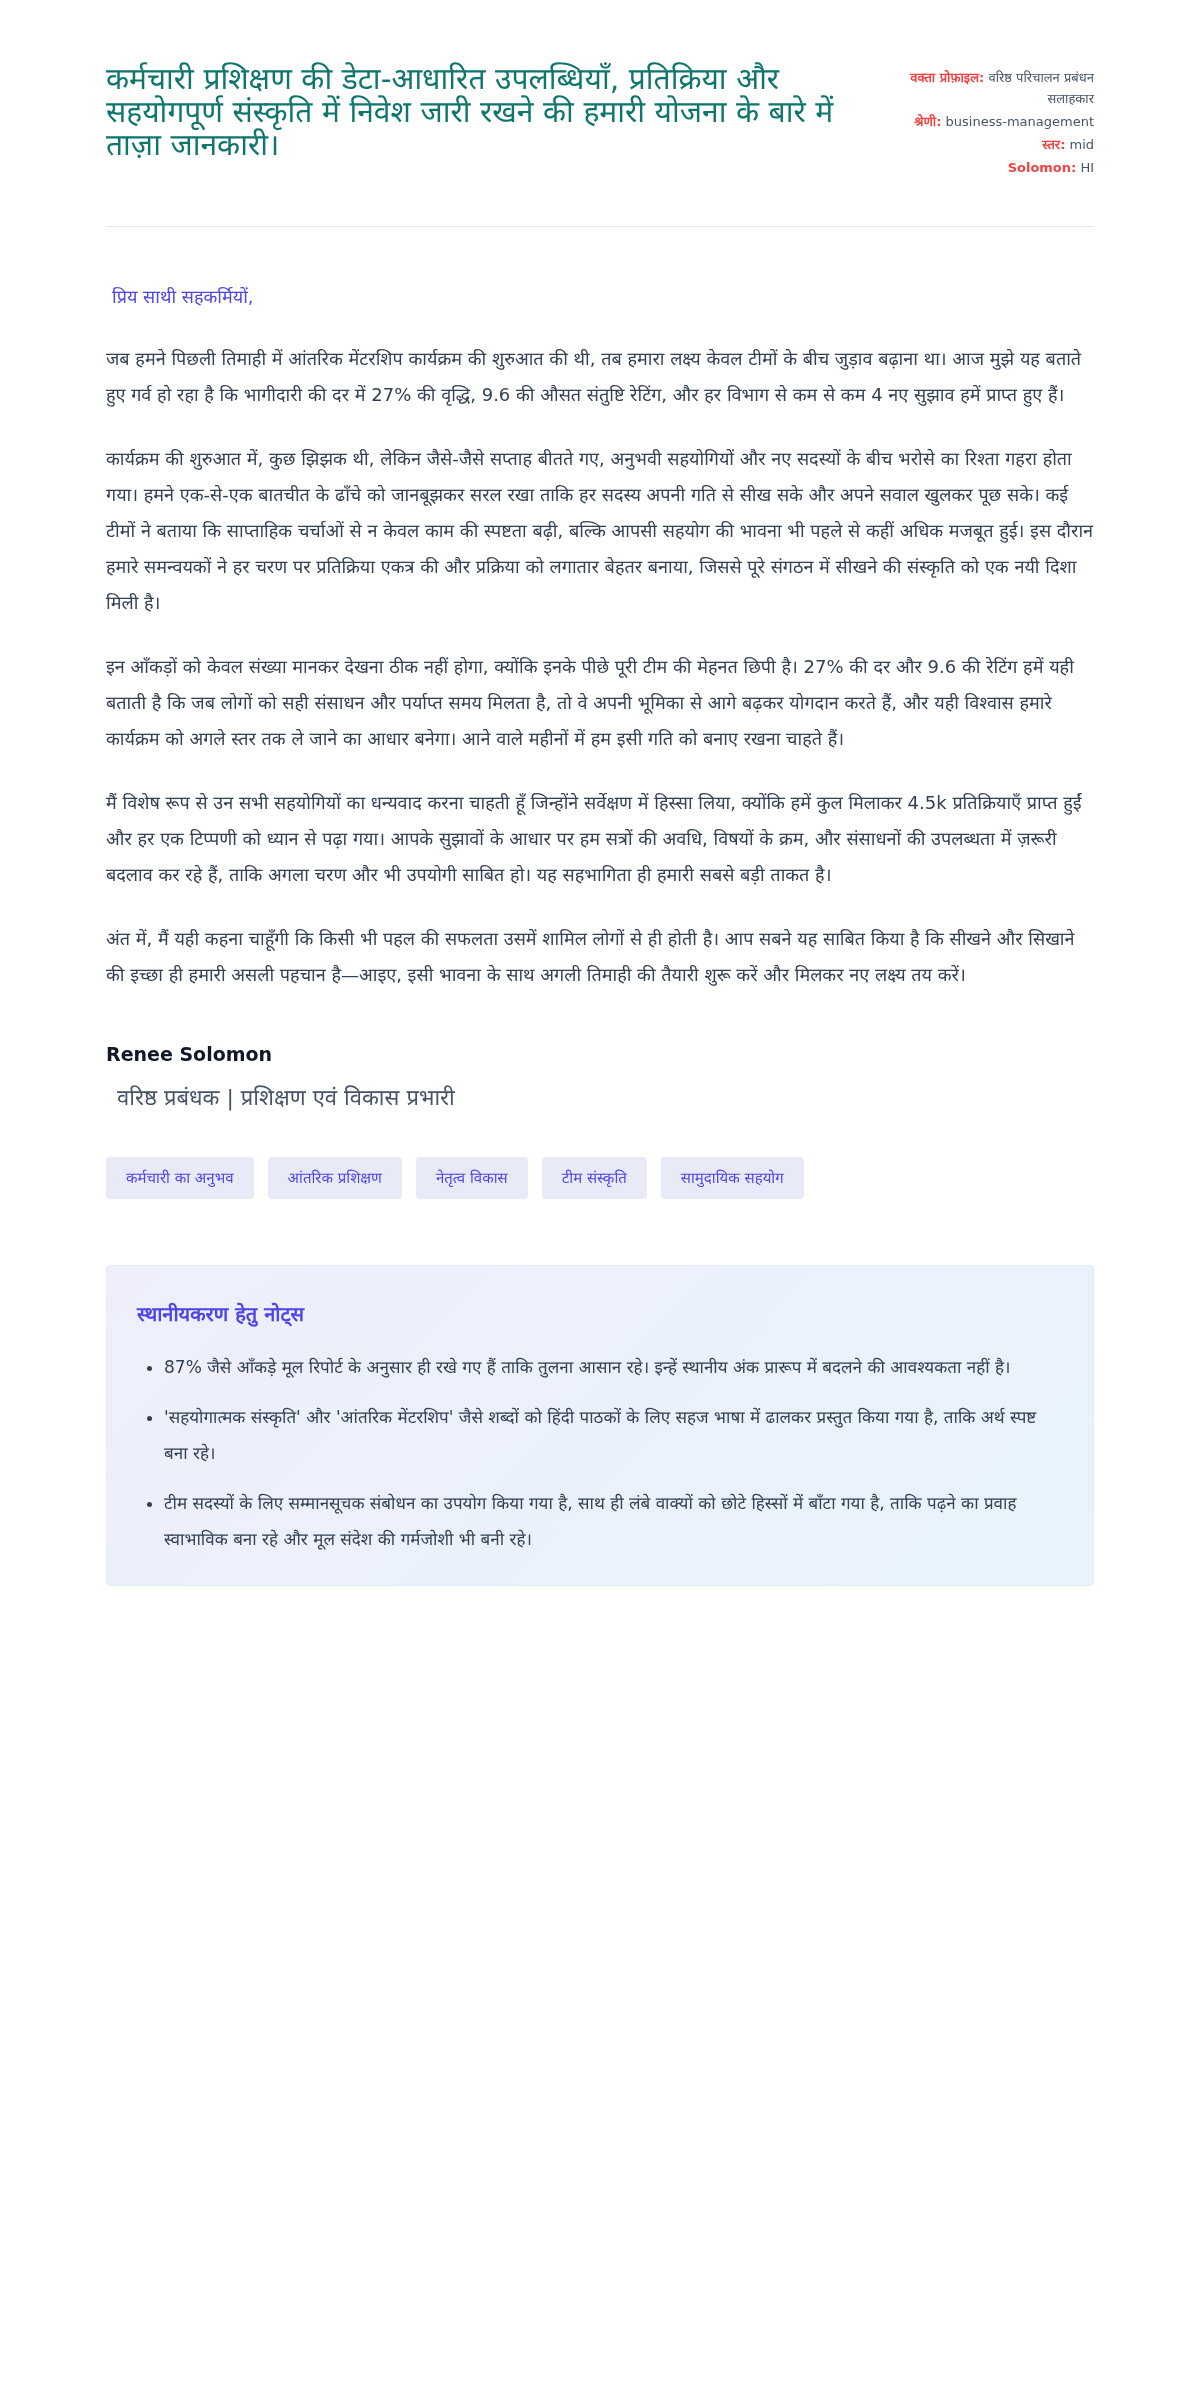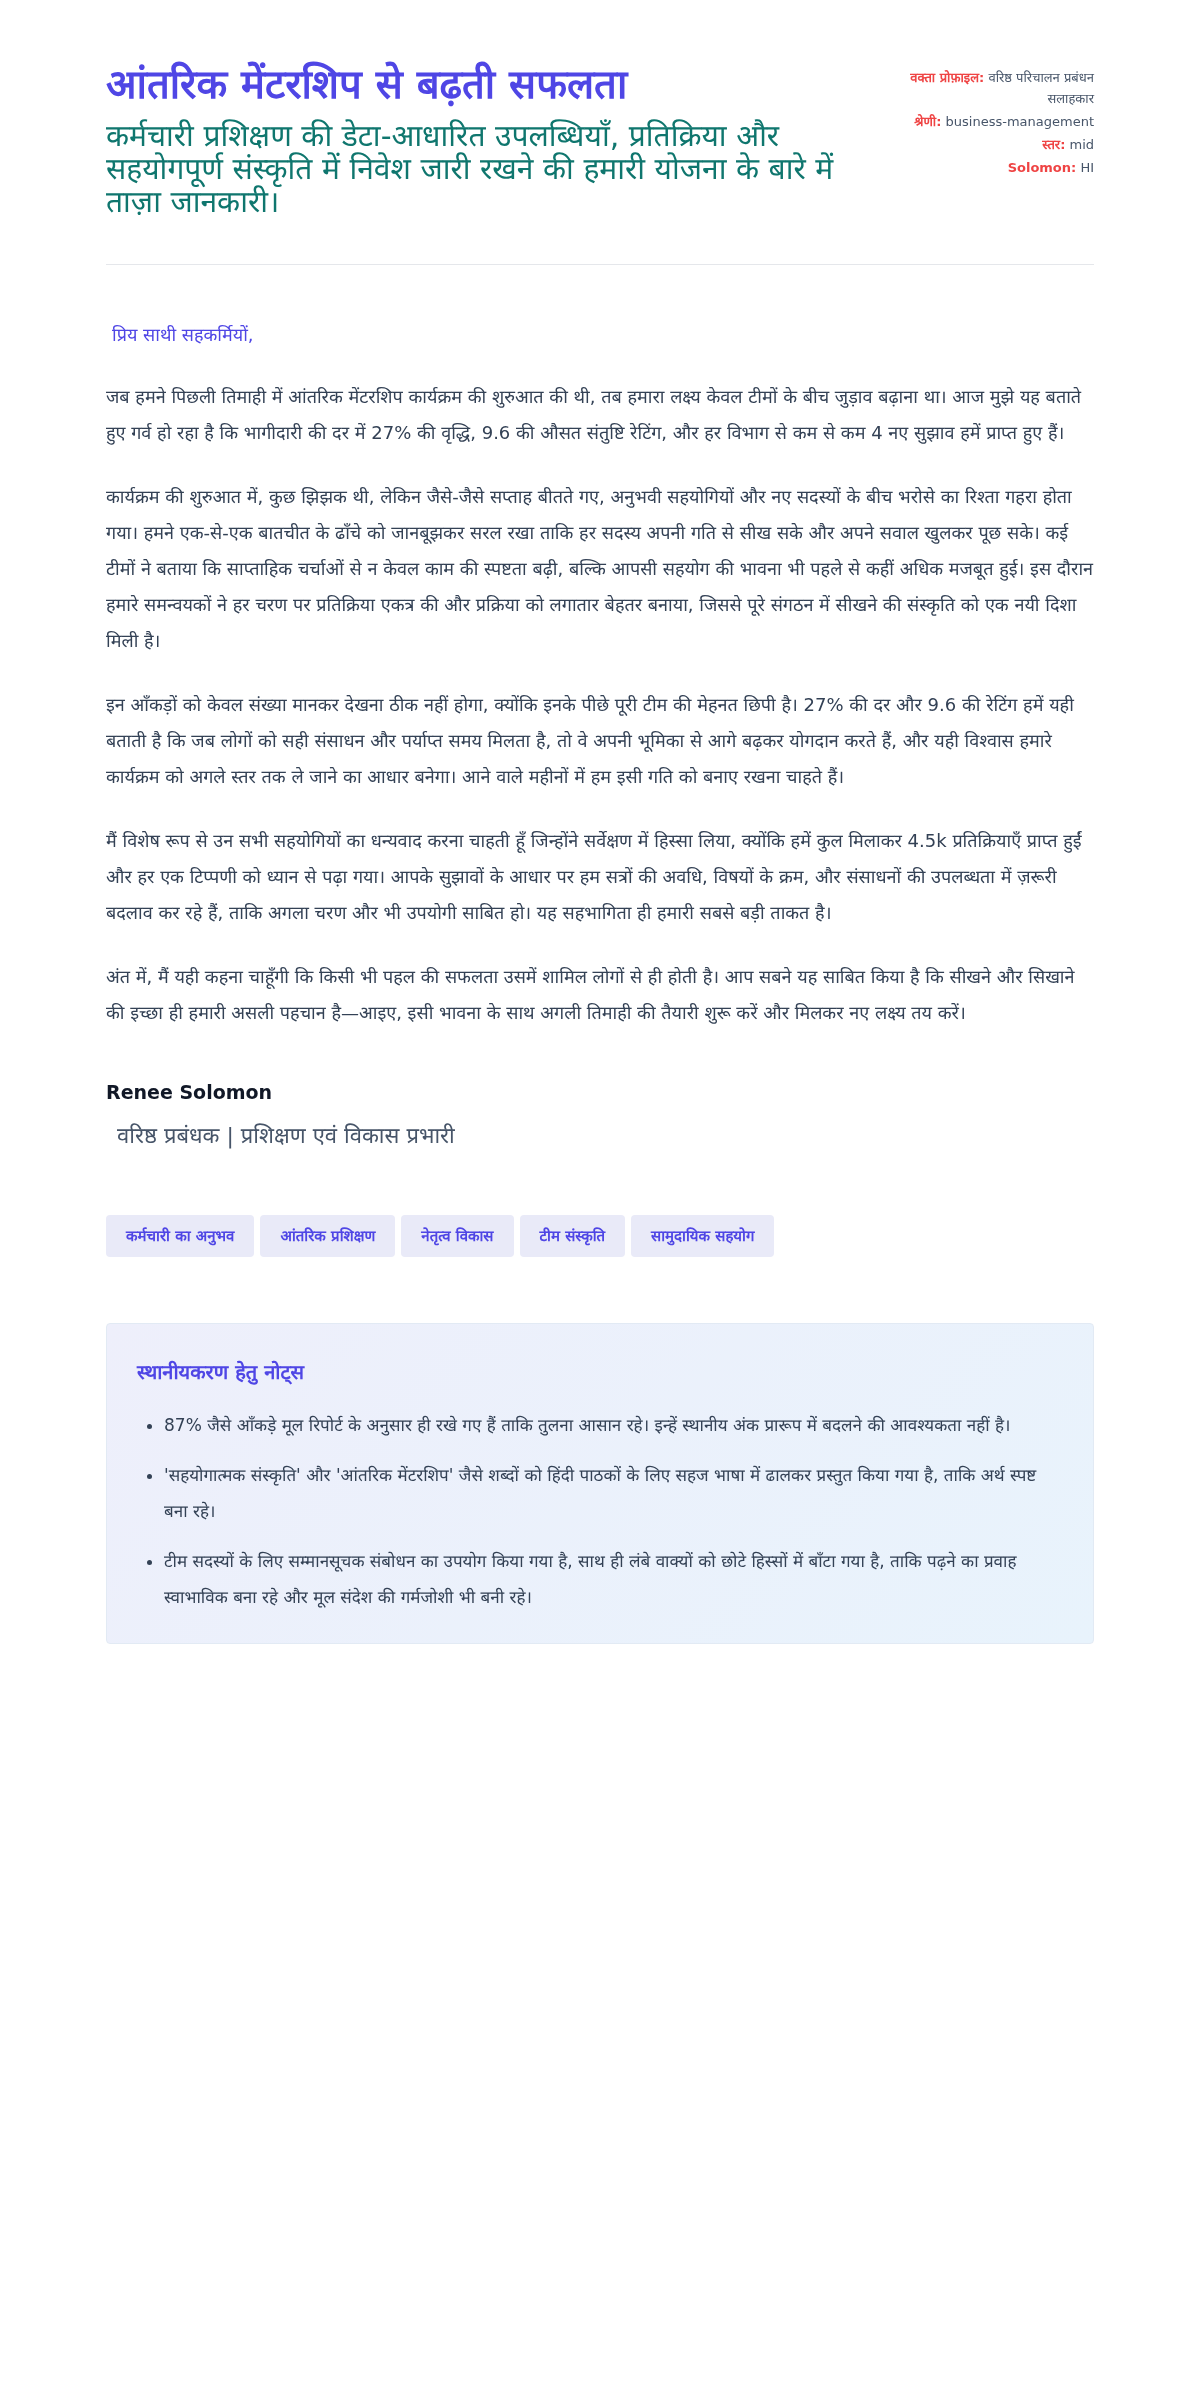--- a/index.html
+++ b/index.html
@@ -72,26 +72,25 @@
     color: #111827;
   }
   .sig-role {
     margin: 11px;
     font-size: 22px;
     line-height: 26px;
     color: #475569;
   }
   
   .tags {
-    margin-top: 66px;
+    margin-top: 46px;
     display: flex;
     flex-wrap: wrap;
-    gap: 6px;
+    gap: 14px;
     max-width: 830px;
-    font-weight: bold;
   }
   .chip {
     background: #e9eaf8;
     color: #4f46e5;
     font-size: 15px;
     line-height: 20px;
     padding: 11px 20px;
     border-radius: 4px;
     white-space: nowrap;
   }
@@ -119,21 +118,20 @@
   .callout-item:last-child { margin-bottom: 0; }
   .callout-item::marker { color: #334155; }
 </style>
 </head>
 <body>
 
 <div class="page">
 
   <div class="header">
     <div class="header-left">
-      <h1 class="page-title">आंतरिक मेंटरशिप से बढ़ती सफलता</h1>
       <p class="page-subtitle">कर्मचारी प्रशिक्षण की डेटा-आधारित उपलब्धियाँ, प्रतिक्रिया और सहयोगपूर्ण संस्कृति में निवेश जारी रखने की हमारी योजना के बारे में ताज़ा जानकारी।</p>
     </div>
     <div class="meta">
       <div class="meta-item"><span class="meta-label">वक्ता प्रोफ़ाइल:</span> <span>वरिष्ठ परिचालन प्रबंधन सलाहकार</span></div>
       <div class="meta-item"><span class="meta-label">श्रेणी:</span> <span>business-management</span></div>
       <div class="meta-item"><span class="meta-label">स्तर:</span> <span>mid</span></div>
       <div class="meta-item"><span class="meta-label">Solomon:</span> <span>HI</span></div>
     </div>
   </div>
 

